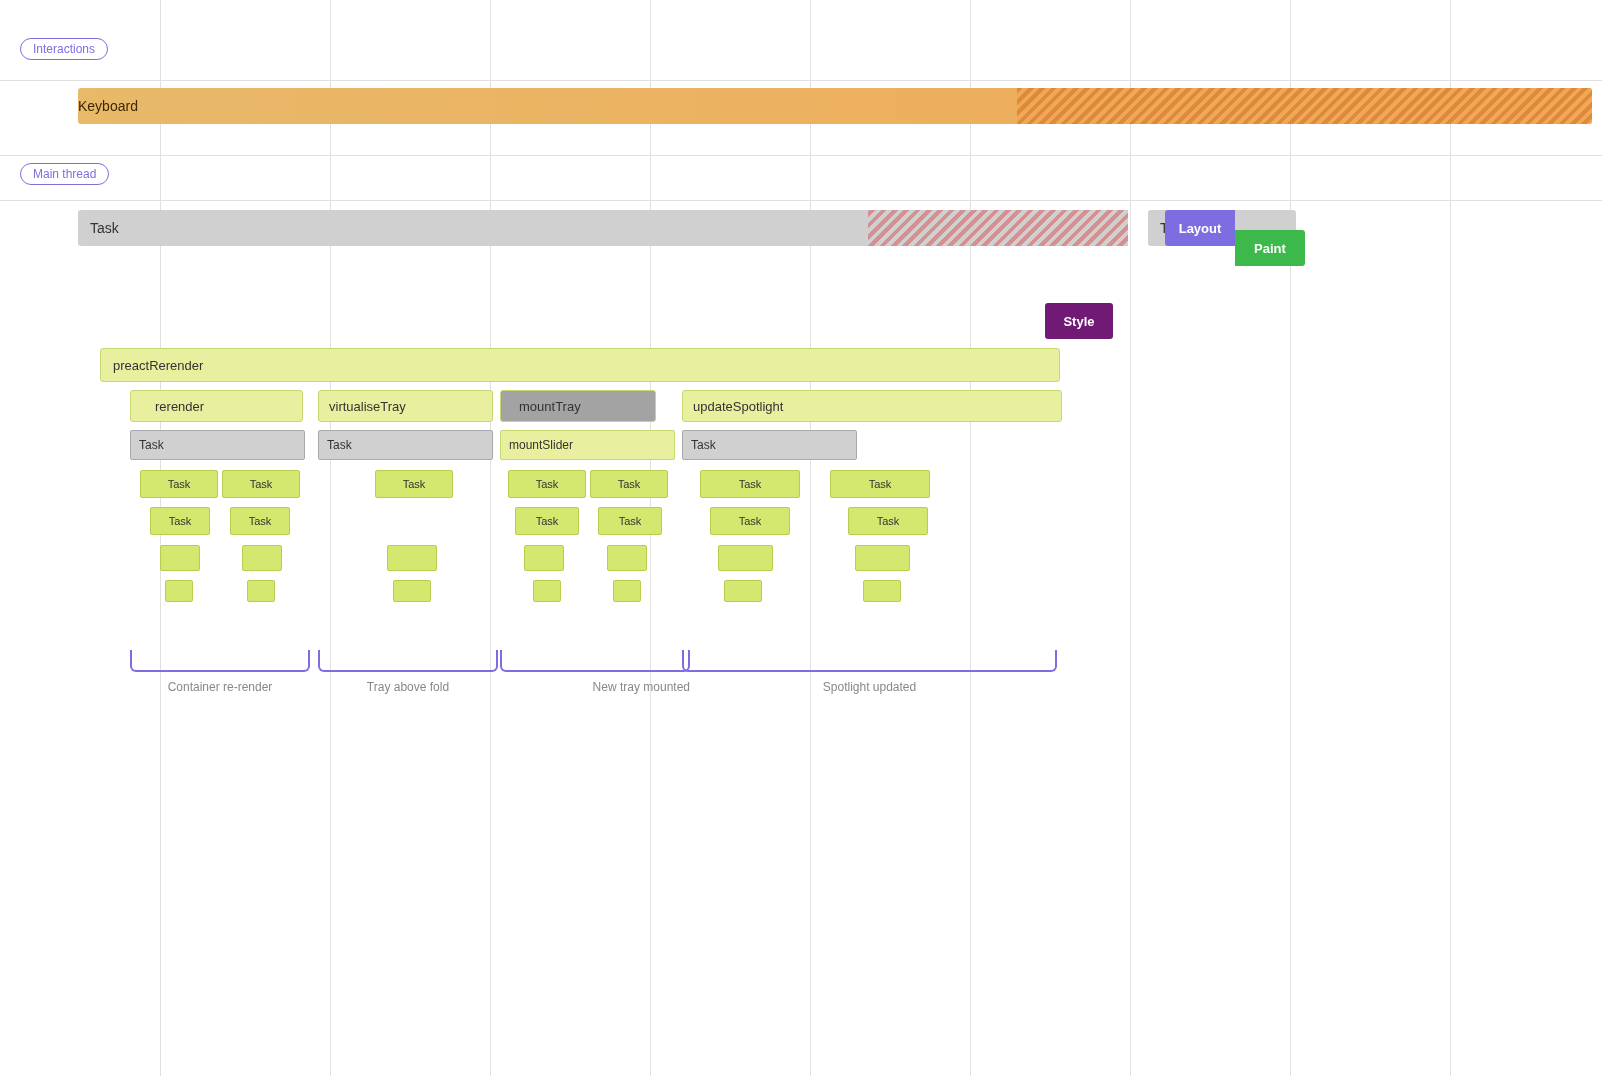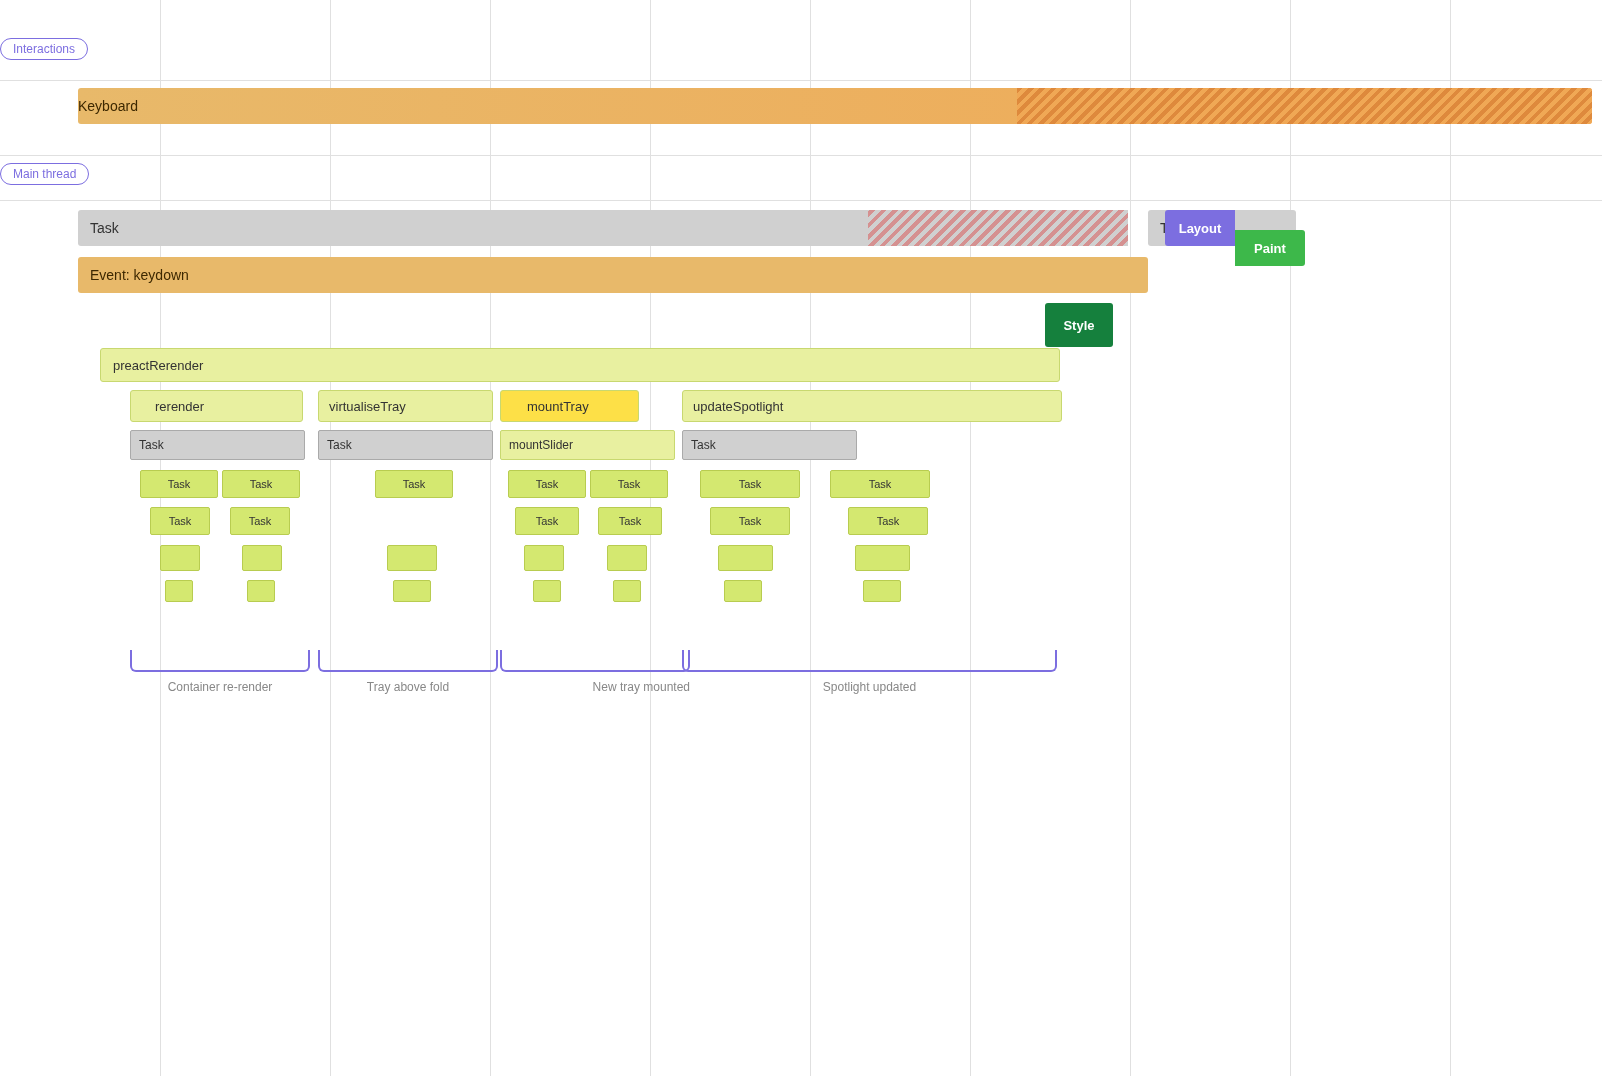--- a/index.html
+++ b/index.html
@@ -27,21 +27,21 @@
       position: absolute;
       top: 0;
       bottom: 0;
       width: 1px;
       background: #e0e0e0;
     }
 
     
     .lane-label {
       position: absolute;
-      left: 0;
+      left: 20px;
     }
 
     .lane-pill {
       display: inline-block;
       padding: 3px 12px;
       border-radius: 12px;
       border: 1.5px solid #7c6ee0;
       color: #7c6ee0;
       font-size: 12px;
       background: #fff;
@@ -203,22 +203,22 @@
       font-weight: 500;
       color: #fff;
     }
 
     
     .style-btn {
       position: absolute;
       top: 303px;
       left: 1045px;
       width: 68px;
-      height: 44px;
-      background: #15803d;
+      height: 36px;
+      background: #701a75;
       color: #fff;
       border: none;
       border-radius: 3px;
       font-size: 13px;
       font-weight: 600;
       cursor: pointer;
       display: flex;
       align-items: center;
       justify-content: center;
     }
@@ -293,42 +293,39 @@
   </div>
 
   <div class="layout-btn">
     <span>Layout</span>
   </div>
 
   <div class="paint-btn">
     <span>Paint</span>
   </div>
 
-  <div class="event-bar">
-    <span>Event: keydown</span>
-  </div>
 
 
   <div class="style-btn">
     <span>Style</span>
   </div>
 
   <div class="preact-bar">
     <span>preactRerender</span>
   </div>
 
   <div style="position:absolute;top:390px;left:130px;width:173px;height:32px;background:#e8f0a0;border:1px solid #c8d870;border-radius:3px;display:flex;align-items:center;padding-left:24px;font-size:13px;color:#333;">
     <span>rerender</span>
   </div>
 
   <div style="position:absolute;top:390px;left:318px;width:175px;height:32px;background:#e8f0a0;border:1px solid #c8d870;border-radius:3px;display:flex;align-items:center;padding-left:10px;font-size:13px;color:#333;">
     <span>virtualiseTray</span>
   </div>
 
-  <div style="position:absolute;top:390px;left:500px;width:139px;height:32px;background:#fde047;border:1px solid #c8d870;border-radius:3px;display:flex;align-items:center;padding-left:26px;font-size:13px;color:#333;">
+  <div style="position:absolute;top:390px;left:500px;width:156px;height:32px;background:#a3a3a3;border:1px solid #c8d870;border-radius:3px;display:flex;align-items:center;padding-left:18px;font-size:13px;color:#333;">
     <span>mountTray</span>
   </div>
 
   <div style="position:absolute;top:390px;left:682px;width:380px;height:32px;background:#e8f0a0;border:1px solid #c8d870;border-radius:3px;display:flex;align-items:center;padding-left:10px;font-size:13px;color:#333;">
     <span>updateSpotlight</span>
   </div>
 
   <div style="position:absolute;top:430px;left:130px;width:175px;height:30px;background:#d0d0d0;border:1px solid #aaa;border-radius:2px;display:flex;align-items:center;padding-left:8px;font-size:12px;color:#333;">
     <span>Task</span>
   </div>

